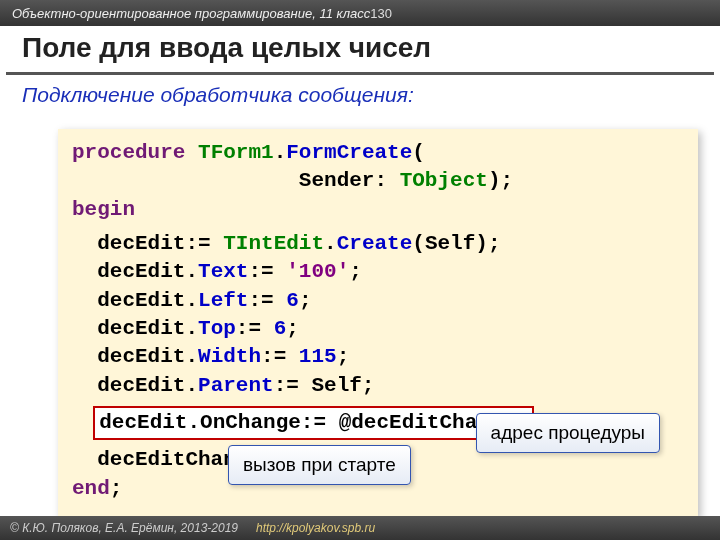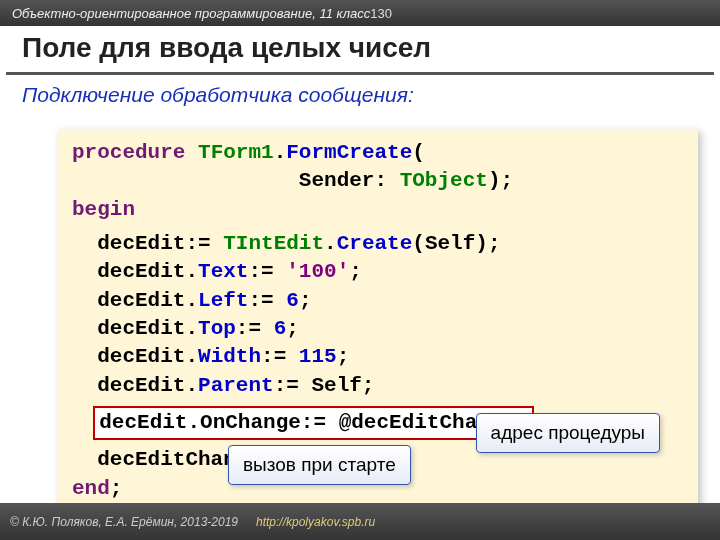--- a/index.html
+++ b/index.html
@@ -13,21 +13,21 @@
   .kw { color: #701a75; font-weight: bold; }
   .cls { color: #008000; font-weight: bold; }
   .meth { color: #0000c8; font-weight: bold; }
   .num { color: #0000c8; font-weight: bold; }
   .str { color: #800080; font-weight: bold; text-align: center; }
   .plain { color: #000; font-weight: bold; }
   .highlight-box { display: inline-block; background: #fff; border: 2px solid #c00000; padding: 1px 4px; margin-left: -4px; }
   .callout { position: absolute; background: linear-gradient(#fff, #e6ecf5); border: 1.5px solid #3355b0; border-radius: 4px; padding: 6px 14px; font-family: Arial, sans-serif; font-size: 19px; color: #000; box-shadow: 2px 2px 5px rgba(0,0,0,0.2); }
   .callout-addr { top: 284px; right: 38px; }
   .callout-start { bottom: 32px; left: 170px; }
-  .footer { position: absolute; bottom: 0; left: 0; right: 0; height: 37px; background: linear-gradient(#555, #333); color: #ccc; font-size: 12px; font-style: italic; display: flex; align-items: center; padding: 0 10px; gap: 18px; }
+  .footer { position: absolute; bottom: 0; left: 0; right: 0; height: 24px; background: linear-gradient(#555, #333); color: #ccc; font-size: 12px; font-style: italic; display: flex; align-items: center; padding: 0 10px; gap: 18px; }
   .footer .link { font-style: italic; color: #e0c979; }
 </style>
 </head>
 <body>
 <div class="page">
 
 <div class="top-bar">
   <span>Объектно-ориентированное программирование, 11 класс</span>
   <span class="pagenum">130</span>
 </div>

